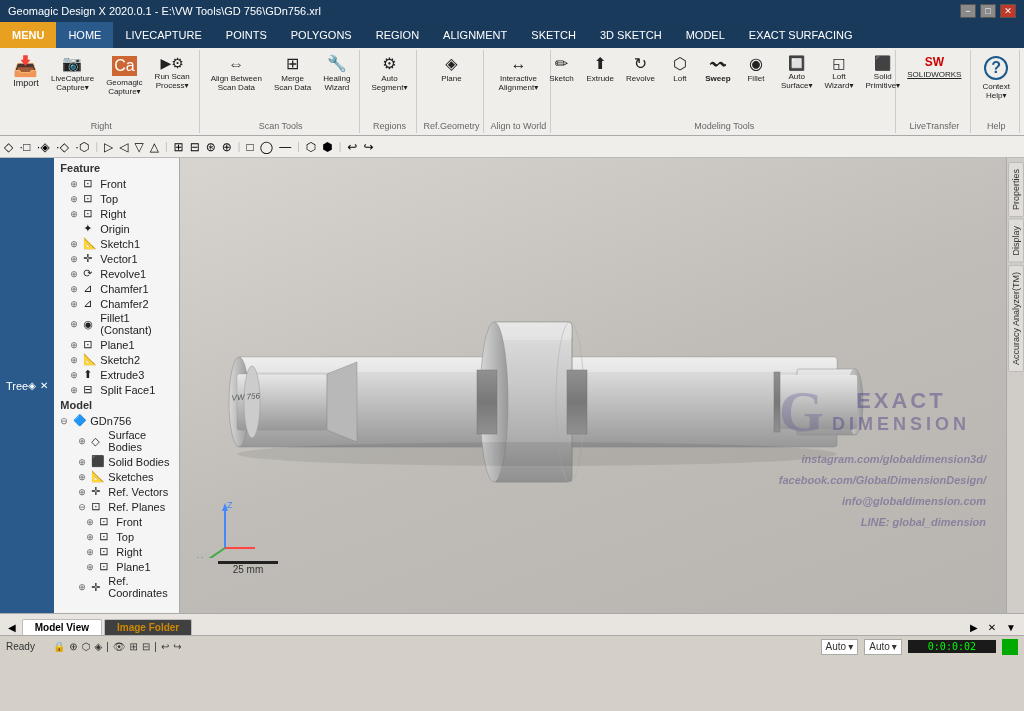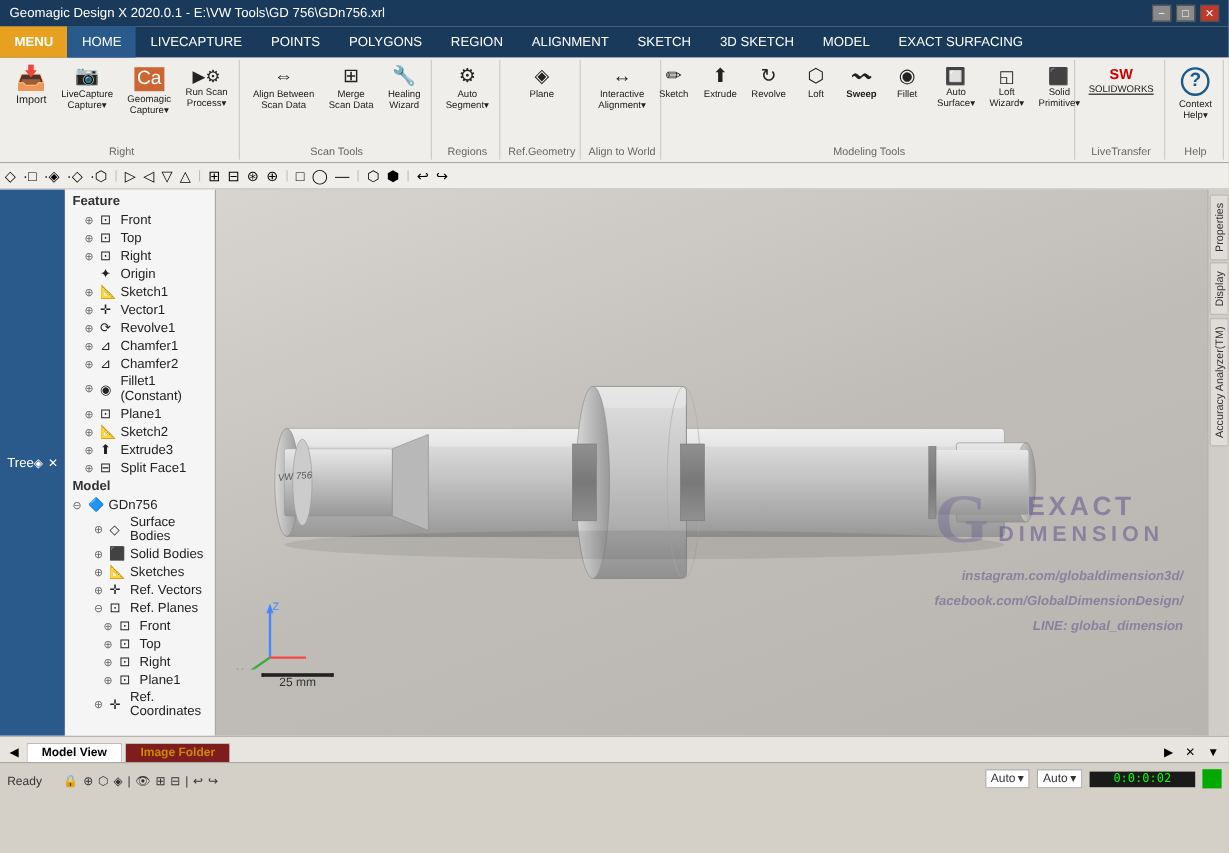--- a/index.html
+++ b/index.html
@@ -263,36 +263,36 @@
       border-top: 1px solid #aaa;
       display: flex;
       align-items: flex-end;
       padding: 0 4px;
       gap: 2px;
     }
     .bottom-tab {
       padding: 2px 12px;
       font-size: 10px;
       cursor: pointer;
-      background: #7f1d1d;
+      background: #404040;
       border: 1px solid #bbb;
       border-bottom: none;
       border-radius: 2px 2px 0 0;
       color: #333;
     }
     .bottom-tab.active { background: #fff; color: #000; font-weight: bold; }
     .bottom-tab.highlight { color: #cc8800; font-weight: bold; }
 
     
     #statusbar {
       height: 22px;
       background: #d4d0c8;
       border-top: 1px solid #aaa;
       display: flex;
-      align-items: flex-end;
+      align-items: center;
       padding: 0 6px;
       gap: 4px;
       font-size: 10px;
       color: #333;
     }
     #statusbar-left { display: flex; align-items: center; gap: 4px; }
     #statusbar-right { margin-left: auto; display: flex; align-items: center; gap: 6px; }
     .status-dropdown {
       background: #fff;
       border: 1px solid #aaa;
@@ -746,20 +746,21 @@
         <div style="display:flex; align-items:center; gap:8px;">
           <div class="wm-logo" style="font-size:58px; font-weight:900; color:#5a4a8a; font-family:serif;">G</div>
           <div>
             <div class="wm-text1" style="font-size:22px; font-weight:900; letter-spacing:3px; color:#5a4a8a;">EXACT</div>
             <div class="wm-text2" style="font-size:18px; font-weight:900; letter-spacing:4px; color:#5a4a8a;">DIMENSION</div>
           </div>
         </div>
         <div class="wm-links" style="font-size:11px; font-style:italic; color:#5a4a8a; text-align:right; line-height:1.9; margin-top:4px;">
           <div>instagram.com/globaldimension3d/</div>
           <div>facebook.com/GlobalDimensionDesign/</div>
+          <div>info@globaldimension.com</div>
           <div>LINE: global_dimension</div>
         </div>
       </div>
     </div>
   </div>
 
   <div id="right-tabs">
     <div class="right-tab">Properties</div>
     <div class="right-tab">Display</div>
     <div class="right-tab">Accuracy Analyzer(TM)</div>

